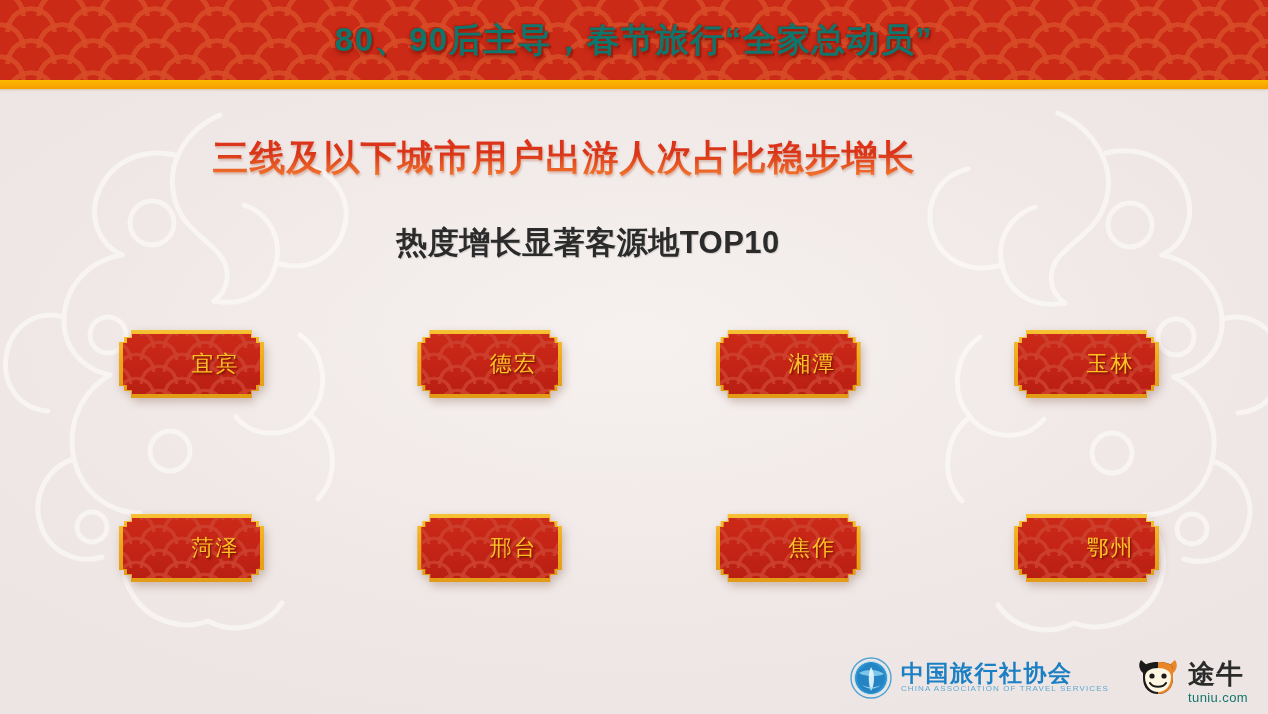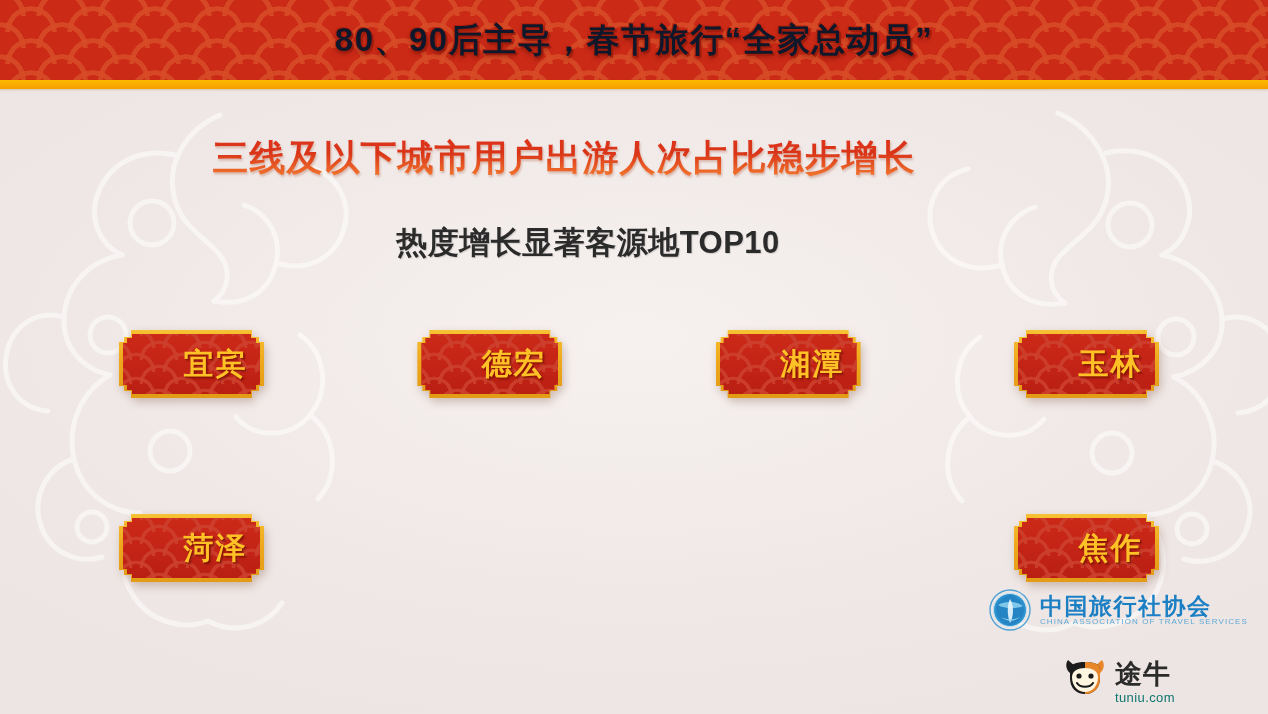--- a/index.html
+++ b/index.html
@@ -35,21 +35,21 @@
     background-image:
       radial-gradient(circle at 50% 100%, rgba(0,0,0,0) 46%, rgba(215,74,38,.95) 47%, rgba(215,74,38,.95) 57%, rgba(0,0,0,0) 58%),
       radial-gradient(circle at 50% 100%, rgba(0,0,0,0) 46%, rgba(215,74,38,.95) 47%, rgba(215,74,38,.95) 57%, rgba(0,0,0,0) 58%);
     background-size:62px 32px,62px 32px;
     background-position:0 0, 31px 16px;
   }
   .header-title{
     position:absolute;left:0;top:0;width:1268px;height:80px;
     display:flex;align-items:center;justify-content:center;
     font-size:33px;font-weight:bold;letter-spacing:1.5px;
-    color:#0f172a;
+    color:#0f766e;
     text-shadow:
        2px 2px 0 #9E1C0B,
       -1px -1px 0 #B3220E,
        0 3px 4px rgba(110,14,4,.55);
     white-space:nowrap;
   }
   .gold-band{
     position:absolute;left:0;top:80px;width:1268px;height:9px;
     background:linear-gradient(180deg,#FDB900 0%,#F9A900 55%,#F59F00 100%);
     box-shadow:0 1px 2px rgba(150,90,0,.25);
@@ -120,32 +120,32 @@
     content:"";position:absolute;inset:-10px;
     background-image:
       radial-gradient(circle at 50% 100%, rgba(0,0,0,0) 47%, rgba(205,64,45,.85) 48%, rgba(205,64,45,.85) 58%, rgba(0,0,0,0) 59%),
       radial-gradient(circle at 50% 100%, rgba(0,0,0,0) 47%, rgba(205,64,45,.85) 48%, rgba(205,64,45,.85) 58%, rgba(0,0,0,0) 59%);
     background-size:46px 24px,46px 24px;
     background-position:0 0, 23px 12px;
   }
   .badge .label{
     position:absolute;inset:0;
     display:flex;align-items:center;justify-content:center;
-    font-size:30px;font-weight:bold;letter-spacing:2px;
+    font-size:22px;font-weight:normal;letter-spacing:2px;
     color:#FFC226;
     text-shadow:
        1px 1px 0 #8E1405,
        2px 2px 2px rgba(110,16,4,.65);
     z-index:3;white-space:nowrap;margin-left:48px;
   }
 
   
   .logos{
     position:absolute;right:20px;bottom:10px;
-    display:flex;align-items:center;gap:20px;flex-direction:column;
+    display:flex;align-items:center;gap:26px;
   }
   .logo-cats{display:flex;align-items:center;gap:9px;}
   .globe{width:42px;height:42px;flex:0 0 42px;}
   .cats-text{display:flex;flex-direction:column;line-height:1;}
   .cats-cn{
     font-size:23px;font-weight:bold;color:#1B7FC4;letter-spacing:1.5px;
     white-space:nowrap;
   }
   .cats-en{
     font-size:8px;color:#5FA9D6;letter-spacing:1.1px;margin-top:0;
@@ -252,21 +252,31 @@
 
     <div class="row r2">
       <div class="badge">
         <div class="plate"></div>
         <div class="field"></div>
         <div class="label">菏泽</div>
       </div>
       <div class="badge">
         <div class="plate"></div>
         <div class="field"></div>
+        <div class="label">邢台</div>
+      </div>
+      <div class="badge">
+        <div class="plate"></div>
+        <div class="field"></div>
         <div class="label">焦作</div>
+      </div>
+      <div class="badge">
+        <div class="plate"></div>
+        <div class="field"></div>
+        <div class="label">鄂州</div>
       </div>
     </div>
 
   </div>
 
   <div class="logos">
 
     <div class="logo-cats">
       <span class="globe">
         <svg viewBox="0 0 42 42" aria-hidden="true">

